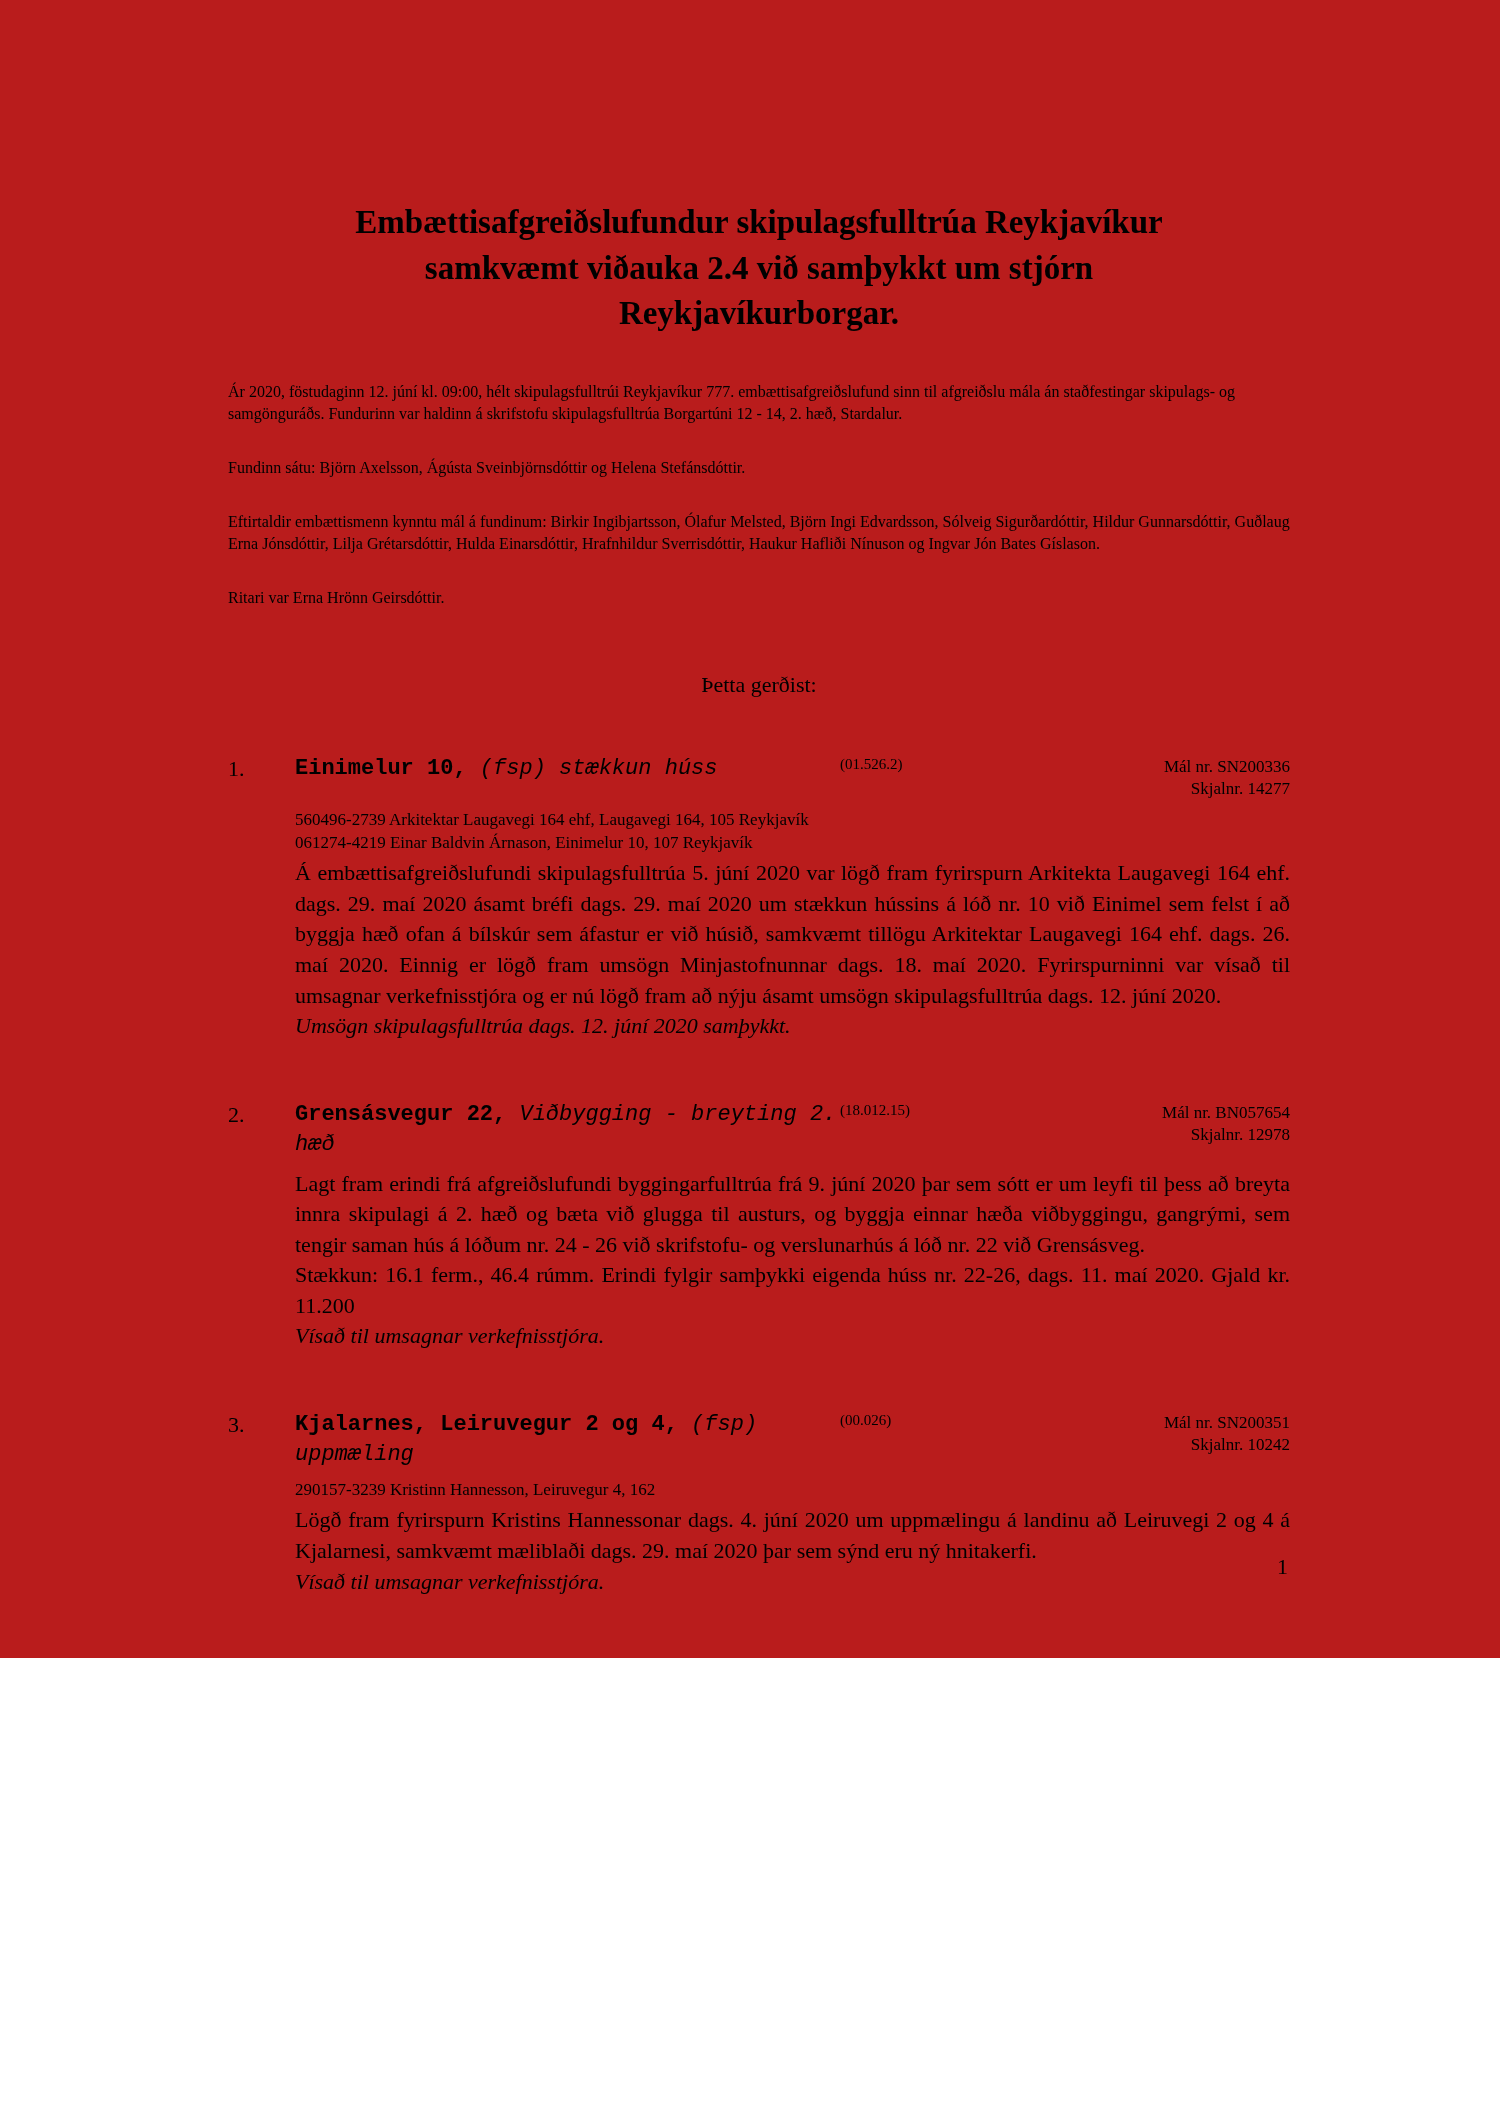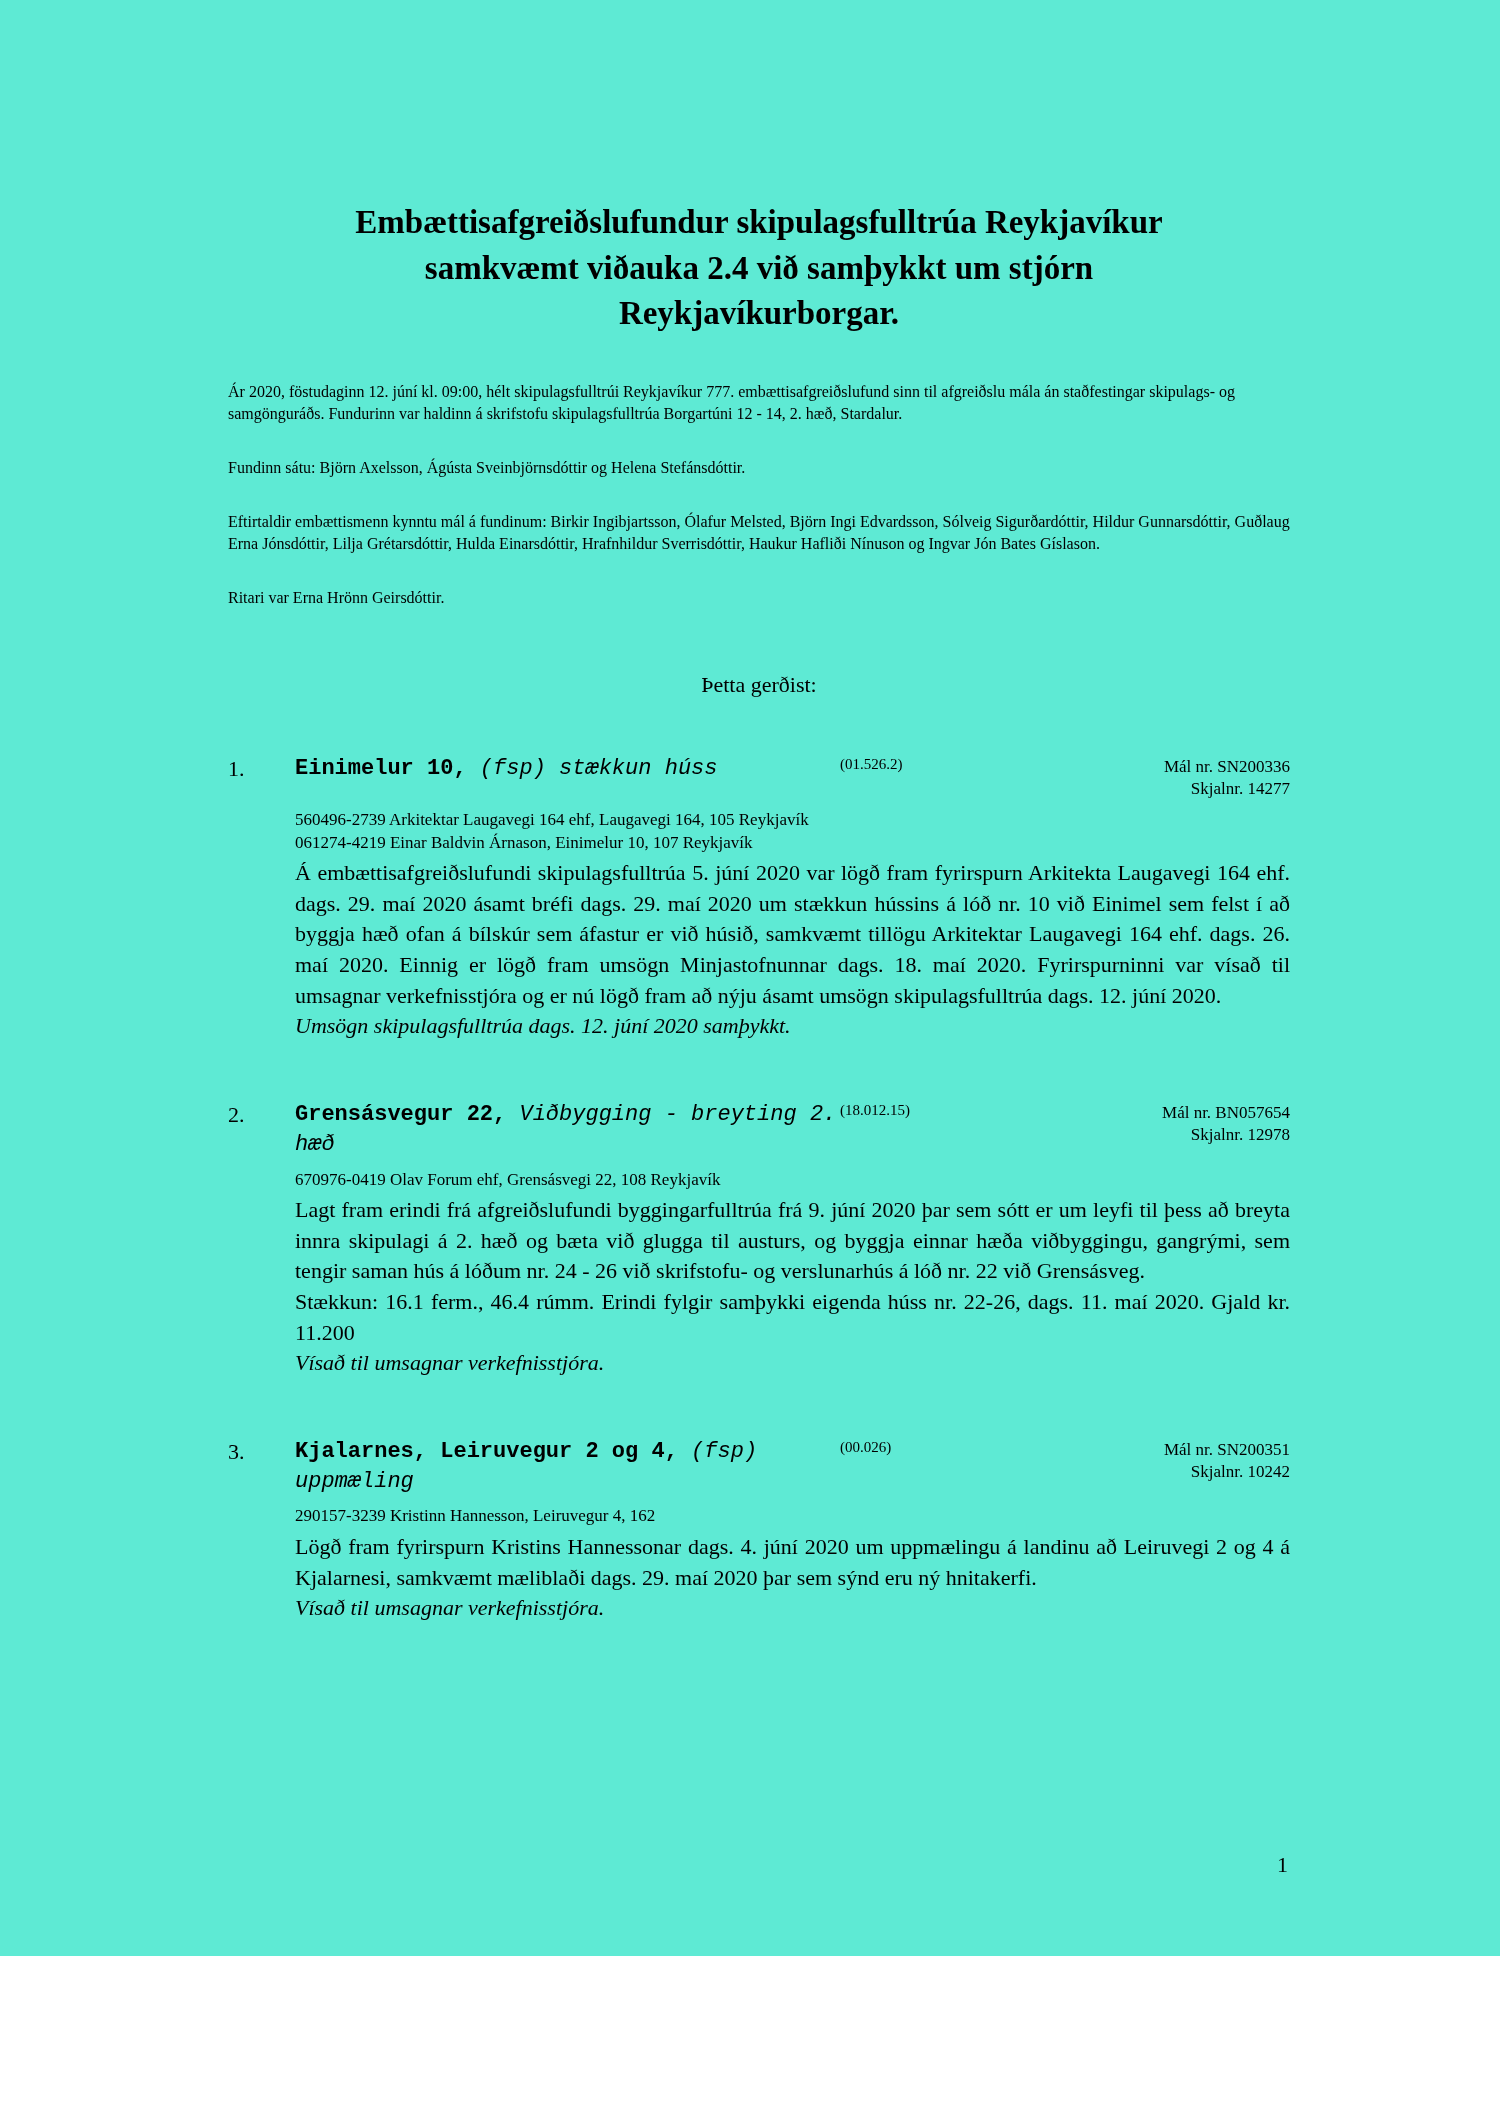--- a/index.html
+++ b/index.html
@@ -4,24 +4,24 @@
 <style>
   * { margin: 0; padding: 0; box-sizing: border-box; }
   html, body { background: #ffffff; }
   body {
     width: 1500px; height: 2122px;
     font-family: "Liberation Serif", "DejaVu Serif", serif;
     color: #000000;
     position: relative;
   }
   .page {
-    width: 1500px; height: 1956px;
+    width: 1500px; height: 1658px;
     padding: 200px 210px 0 228px;
     position: relative;
-    background: #5eead4;
+    background: #b91c1c;
   }
   .doc-title {
     text-align: center;
     font-size: 33px;
     font-weight: bold;
     line-height: 1.38;
     margin-bottom: 44px;
   }
   .doc-title .title-line { display: block; }
   .intro {
@@ -137,21 +137,20 @@
         <span class="item-sub">Viðbygging - breyting 2.</span>
         <span class="item-subline2">hæð</span>
       </div>
       <div class="item-code">(18.012.15)</div>
       <div class="item-refs">
         <div>Mál nr. BN057654</div>
         <div>Skjalnr. 12978</div>
       </div>
     </div>
     <div class="item-content">
-      <div class="party">670976-0419 Olav Forum ehf, Grensásvegi 22, 108 Reykjavík</div>
       <p class="item-body first">Lagt fram erindi frá afgreiðslufundi byggingarfulltrúa frá 9. júní 2020 þar sem sótt er um leyfi til þess að breyta innra skipulagi á 2. hæð og bæta við glugga til austurs,  og byggja einnar hæða viðbyggingu, gangrými, sem tengir saman hús á lóðum nr. 24 - 26 við skrifstofu- og verslunarhús á lóð nr. 22 við Grensásveg.</p>
       <p class="item-body">Stækkun: 16.1 ferm., 46.4 rúmm. Erindi fylgir samþykki eigenda húss nr. 22-26, dags. 11. maí 2020. Gjald kr. 11.200</p>
       <p class="item-resolution">Vísað til umsagnar verkefnisstjóra.</p>
     </div>
   </div>
 
   <div class="item">
     <div class="item-header">
       <div class="item-number">3.</div>
       <div class="item-titleblock">

